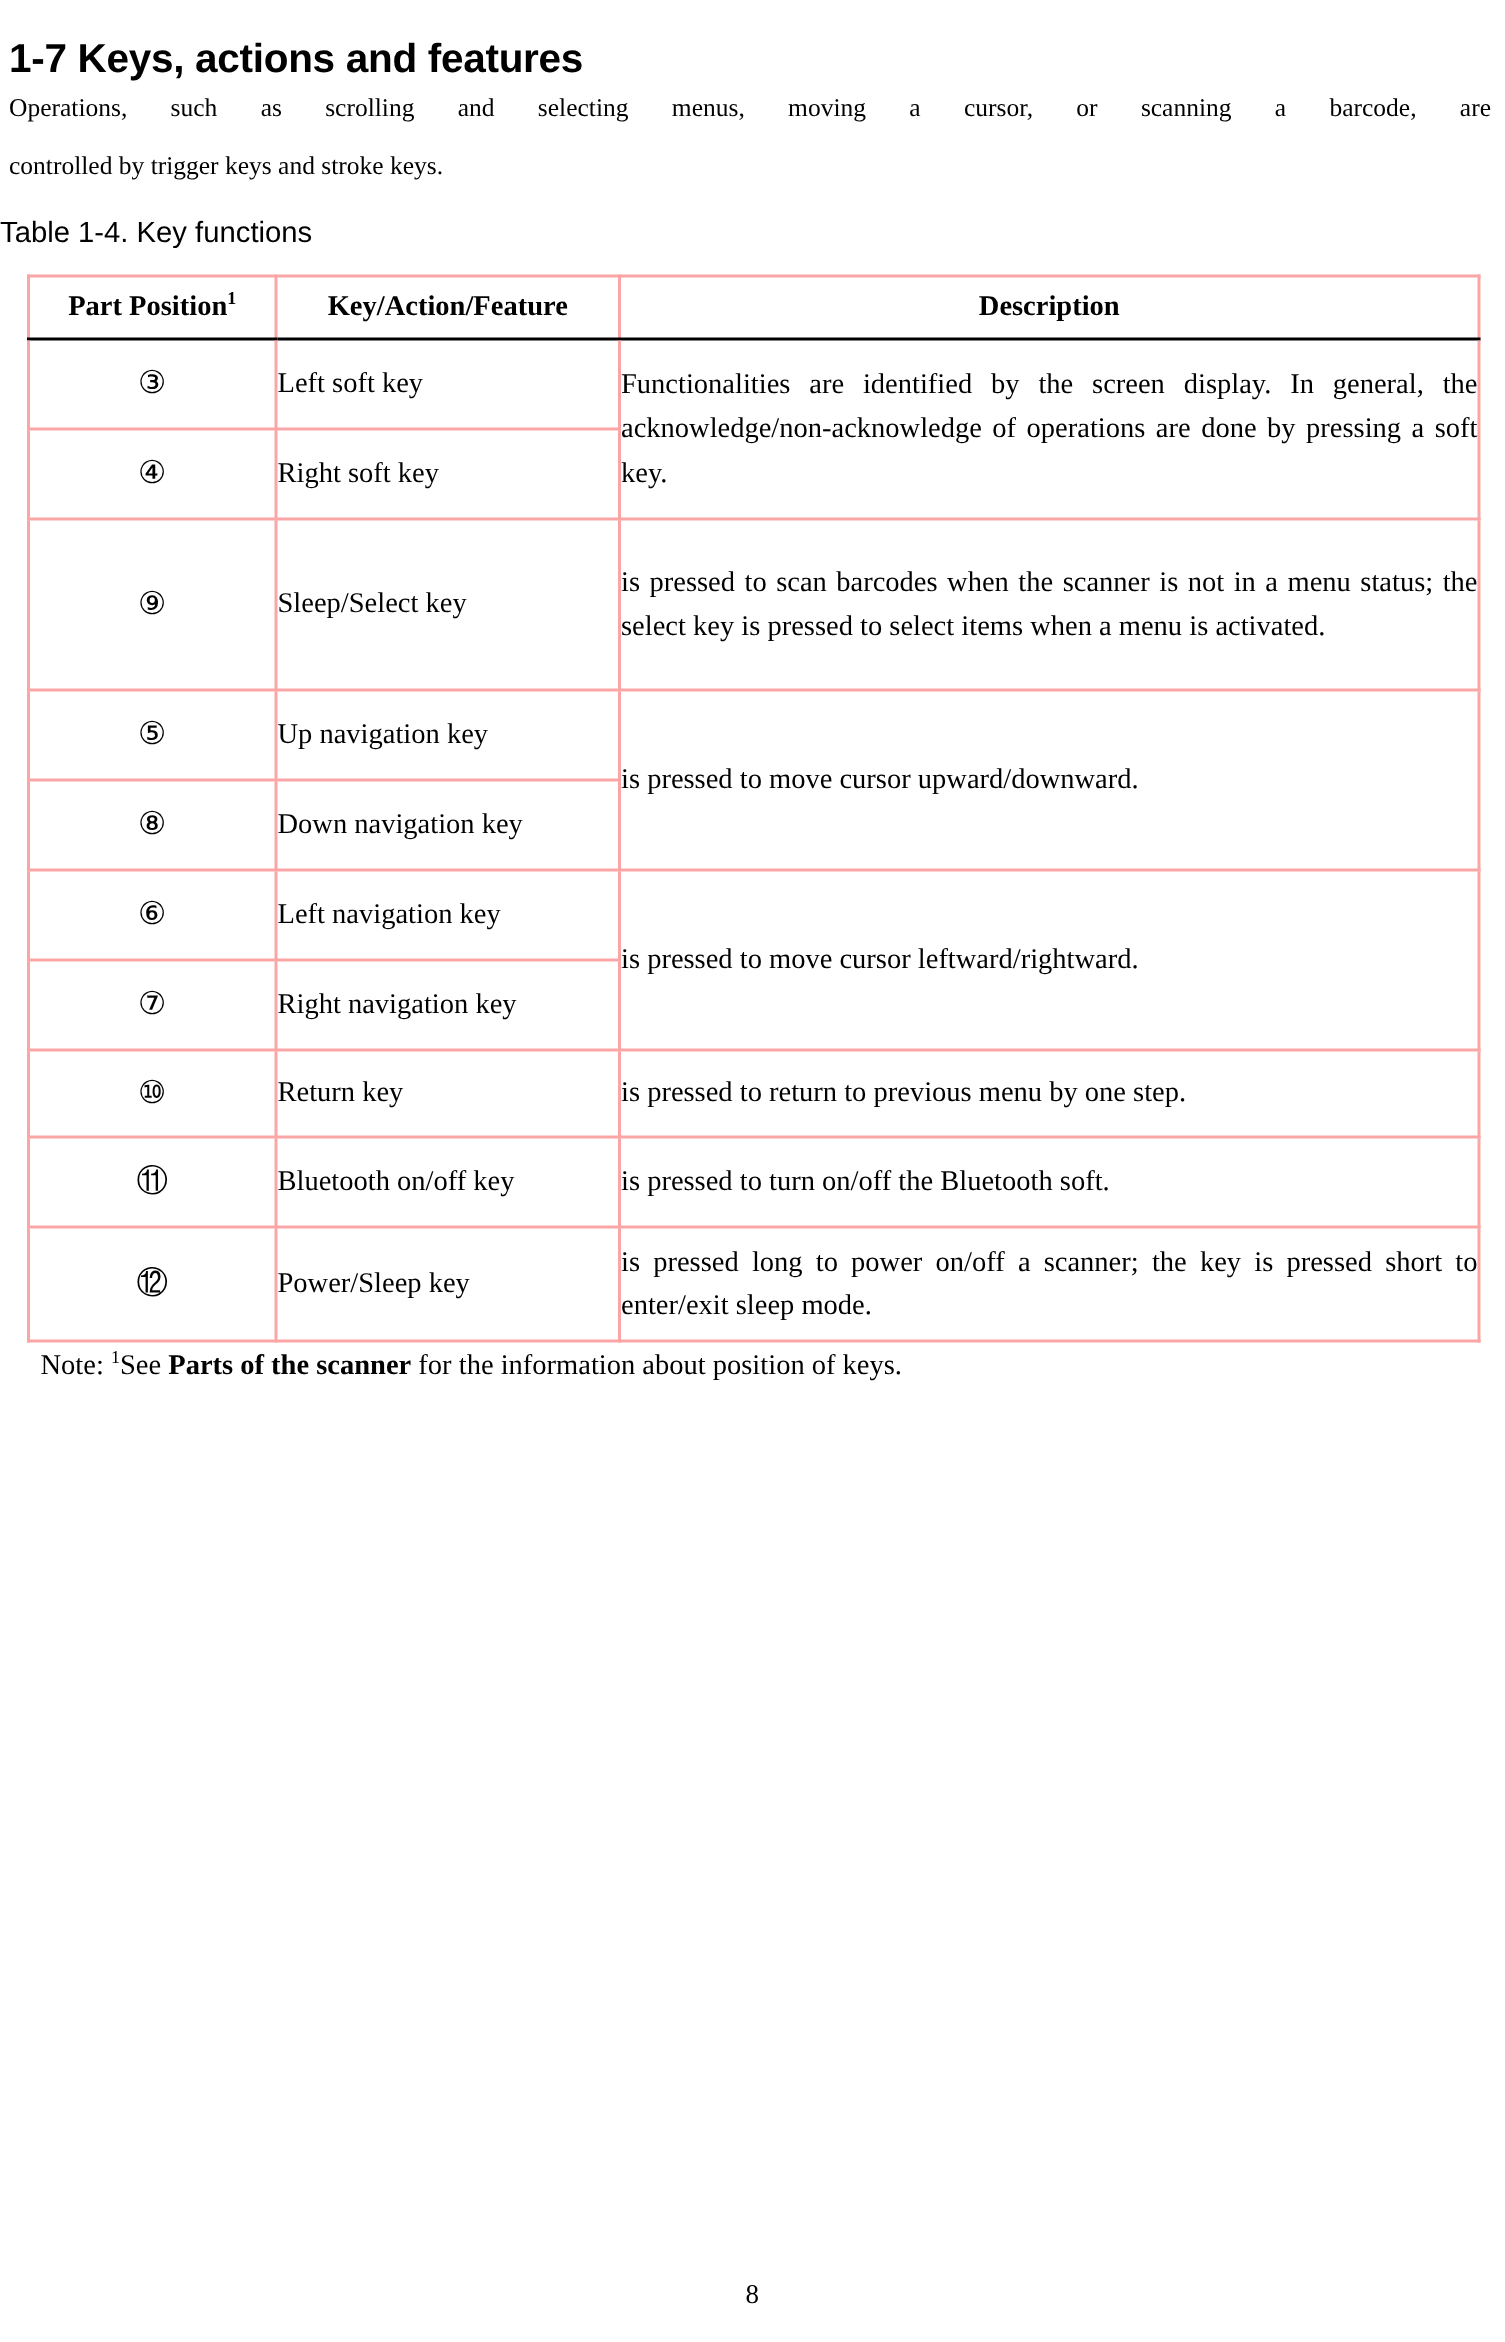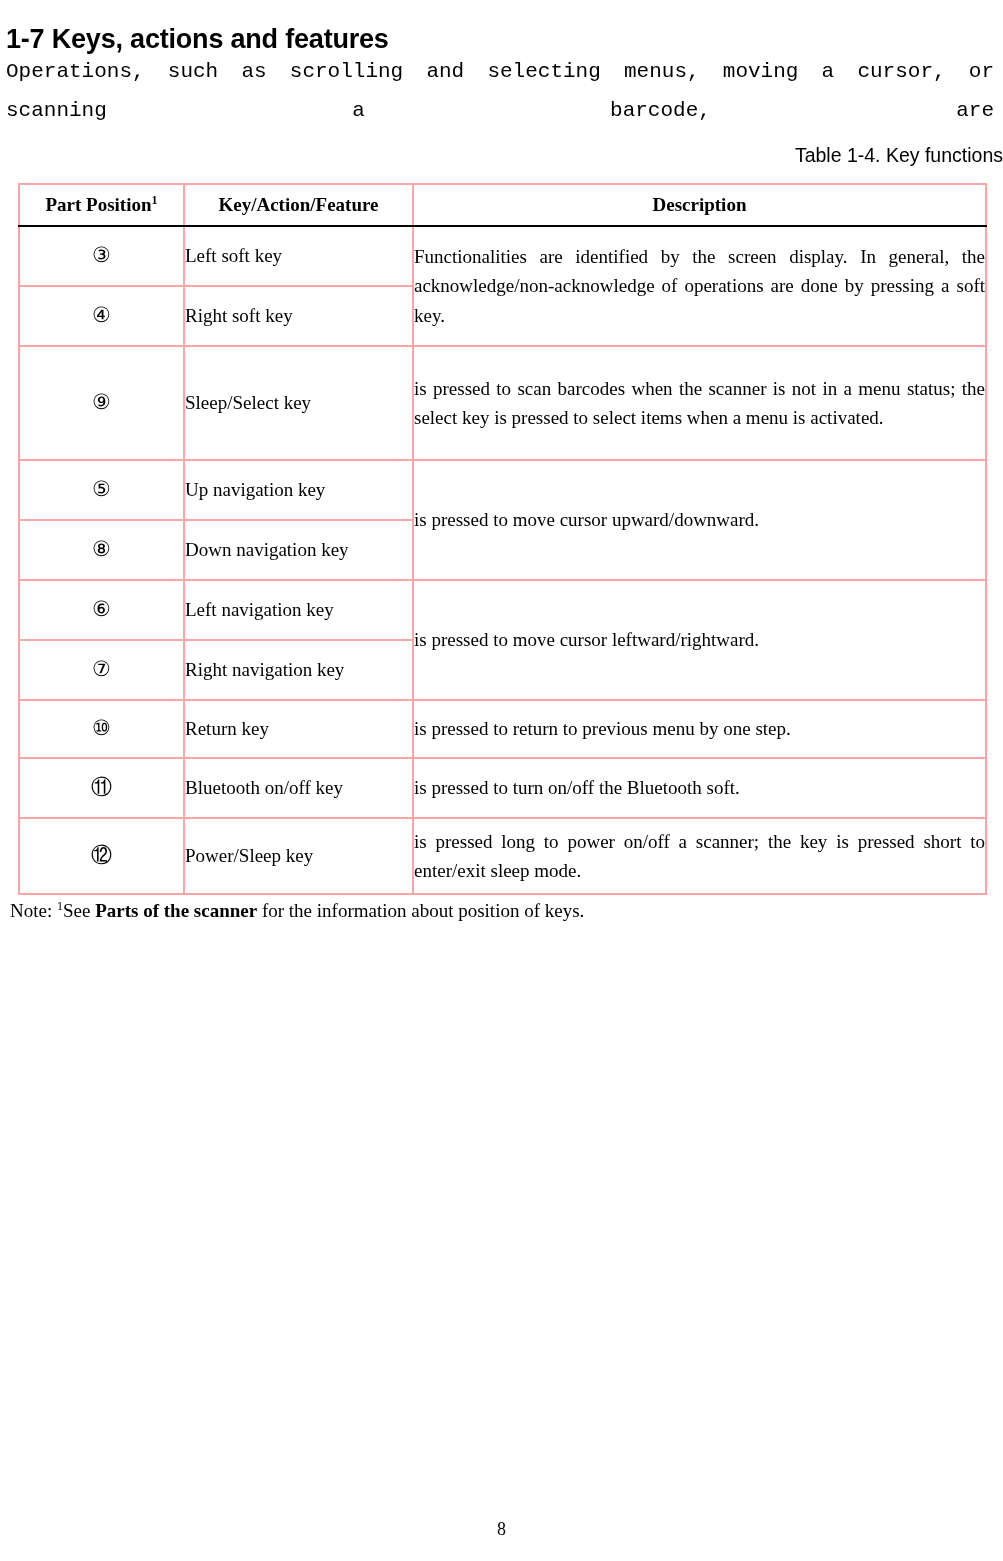--- a/index.html
+++ b/index.html
@@ -35,43 +35,43 @@
     letter-spacing: -0.2px;
     line-height: 30px;
     white-space: nowrap;
   }
   
   .intro-paragraph {
     position: absolute;
     left: 6px;
     top: 52px;
     width: 988px;
-    font-family: Liberation Mono, monospace;
-    font-size: 21px;
+    font-family: Liberation Serif, serif;
+    font-size: 17px;
     line-height: 39px;
     text-align: justify;
     text-justify: inter-word;
   }
   .intro-paragraph .ln1 {
     display: block;
     text-align: justify;
     text-align-last: justify;
     white-space: normal;
   }
   .intro-paragraph .ln2 {
     display: block;
     text-align: left;
   }
   
   .table-caption {
     position: absolute;
     left: 0;
     top: 143px;
     width: 1003px;
-    text-align: right;
+    text-align: left;
     font-family: "Liberation Sans", "DejaVu Sans", sans-serif;
     font-size: 19.5px;
     line-height: 24px;
   }
   
   table.key-table {
     position: absolute;
     left: 18px;
     top: 183px;
     width: 967px;
@@ -129,21 +129,21 @@
   tr.r-soft td        { height: 58px; }
   tr.r-scan td        { height: 112px; }
   tr.r-nav td         { height: 58px; }
   tr.r-return td      { height: 56px; }
   tr.r-bt td          { height: 58px; }
   tr.r-power td       { height: 74px; }
 
   
   .table-note {
     position: absolute;
-    left: 10px;
+    left: 27px;
     top: 898px;
     width: 960px;
     font-size: 19px;
     line-height: 26px;
   }
   .table-note sup {
     font-size: 12px;
     vertical-align: super;
     line-height: 0;
   }
@@ -161,20 +161,21 @@
 </style>
 </head>
 <body>
 
 <div class="page">
 
   <h1 class="section-heading">1-7 Keys, actions and features</h1>
 
   <div class="intro-paragraph">
     <span class="ln1">Operations, such as scrolling and selecting menus, moving a cursor, or scanning a barcode, are</span>
+    <span class="ln2">controlled by trigger keys and stroke keys.</span>
   </div>
 
   <div class="table-caption">Table 1-4. Key functions</div>
 
   <table class="key-table">
     <colgroup>
       <col class="c-pos">
       <col class="c-key">
       <col class="c-desc">
     </colgroup>

